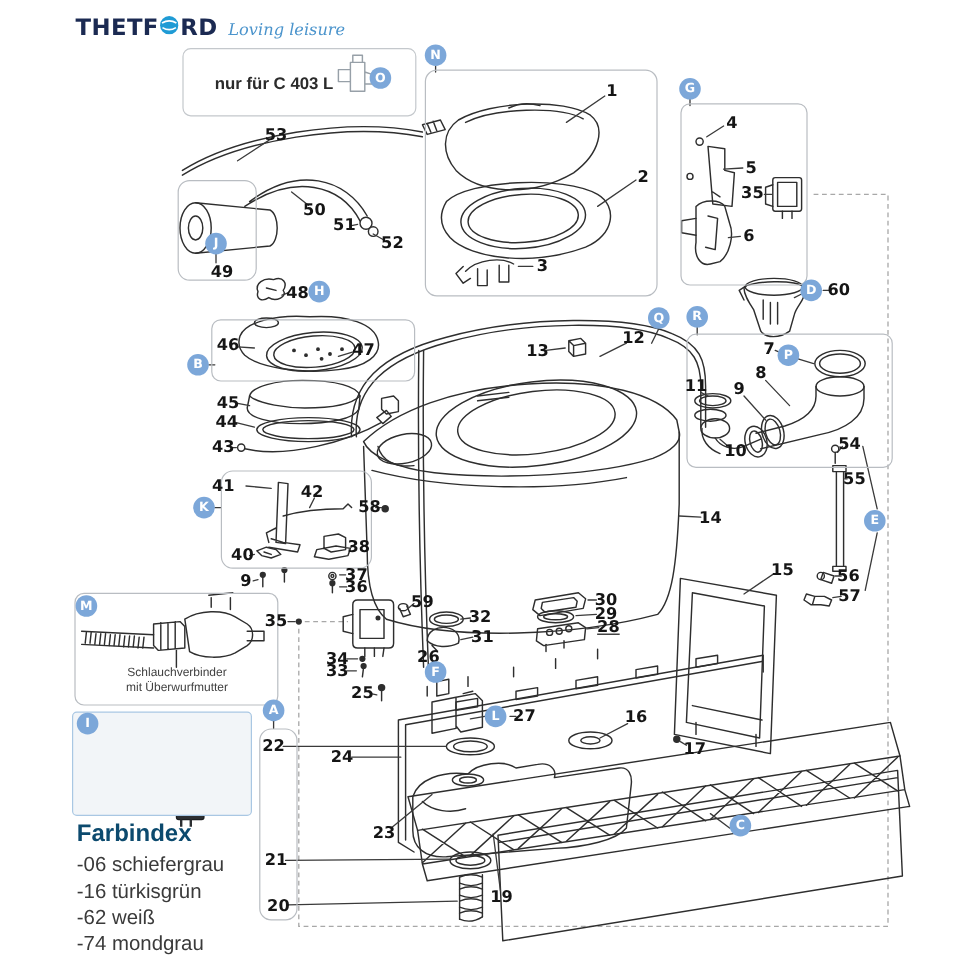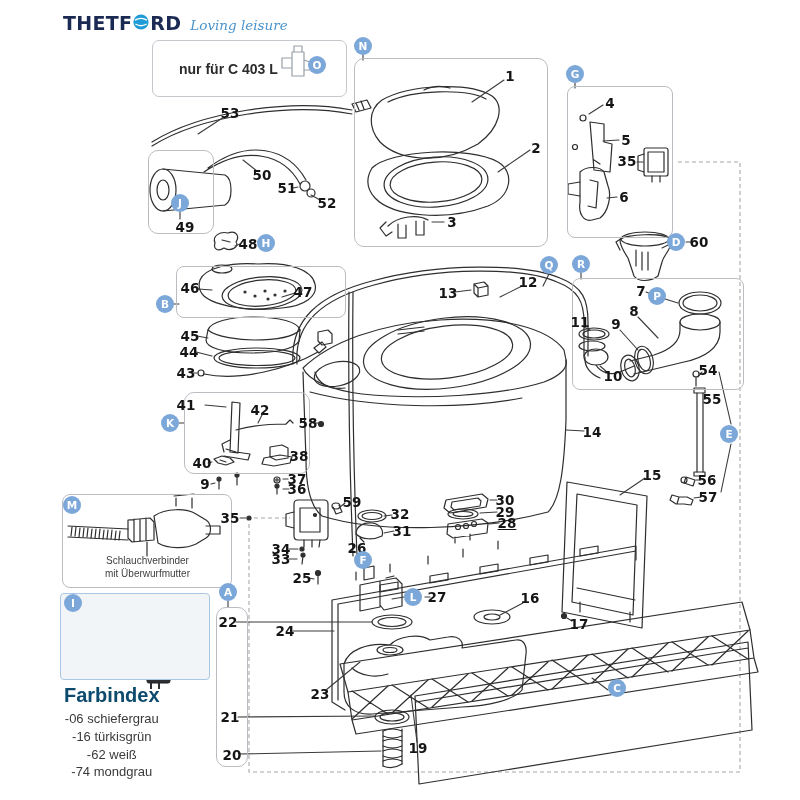--- a/index.html
+++ b/index.html
@@ -19,21 +19,21 @@
   .tagline{margin-left:9px;font-family:"DejaVu Serif",serif;font-style:italic;font-size:13.5px;color:#4b94cc;}
   .notebox{position:absolute;left:152px;top:40px;width:193px;height:55px;border:1.4px solid #c4c8cc;
            border-radius:7px;display:flex;align-items:center;}
   .notebox .txt{margin-left:26px;font-size:14px;font-weight:bold;color:#2b2b2b;}
   .mcaption{position:absolute;left:70px;top:555px;width:155px;text-align:center;font-size:10px;
             color:#3f3f3f;line-height:1.25;}
   .photobox{position:absolute;left:60px;top:593px;width:148px;height:85px;border:1.4px solid #a9c7e3;
             border-radius:4px;background:#f2f5f8;}
   .farbindex{position:absolute;left:64px;top:684px;color:#3a3a3a;}
   .farbindex .fi-title{font-size:20px;font-weight:bold;margin-bottom:5px;color:#0c4a6e;}
-  .farbindex .fi-item{font-size:13px;line-height:1.06;margin-bottom:4px;text-align:center;}
+  .farbindex .fi-item{font-size:17px;line-height:1.06;margin-bottom:4px;}
   .caption{position:absolute;left:62px;top:774px;font-size:17px;font-weight:bold;color:#757575;}
 </style>
 </head>
 <body>
 
 <div class="canvas">
 
   <svg class="art" width="800" height="800" viewBox="0 0 800 800">
 
     <g stroke="#a8a8a8" stroke-width="1.1" fill="none" stroke-dasharray="4 3">

